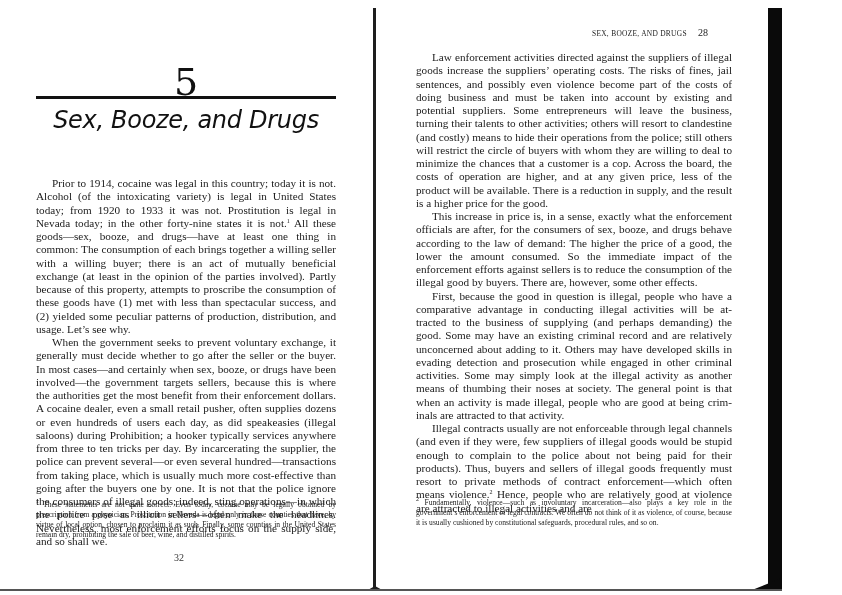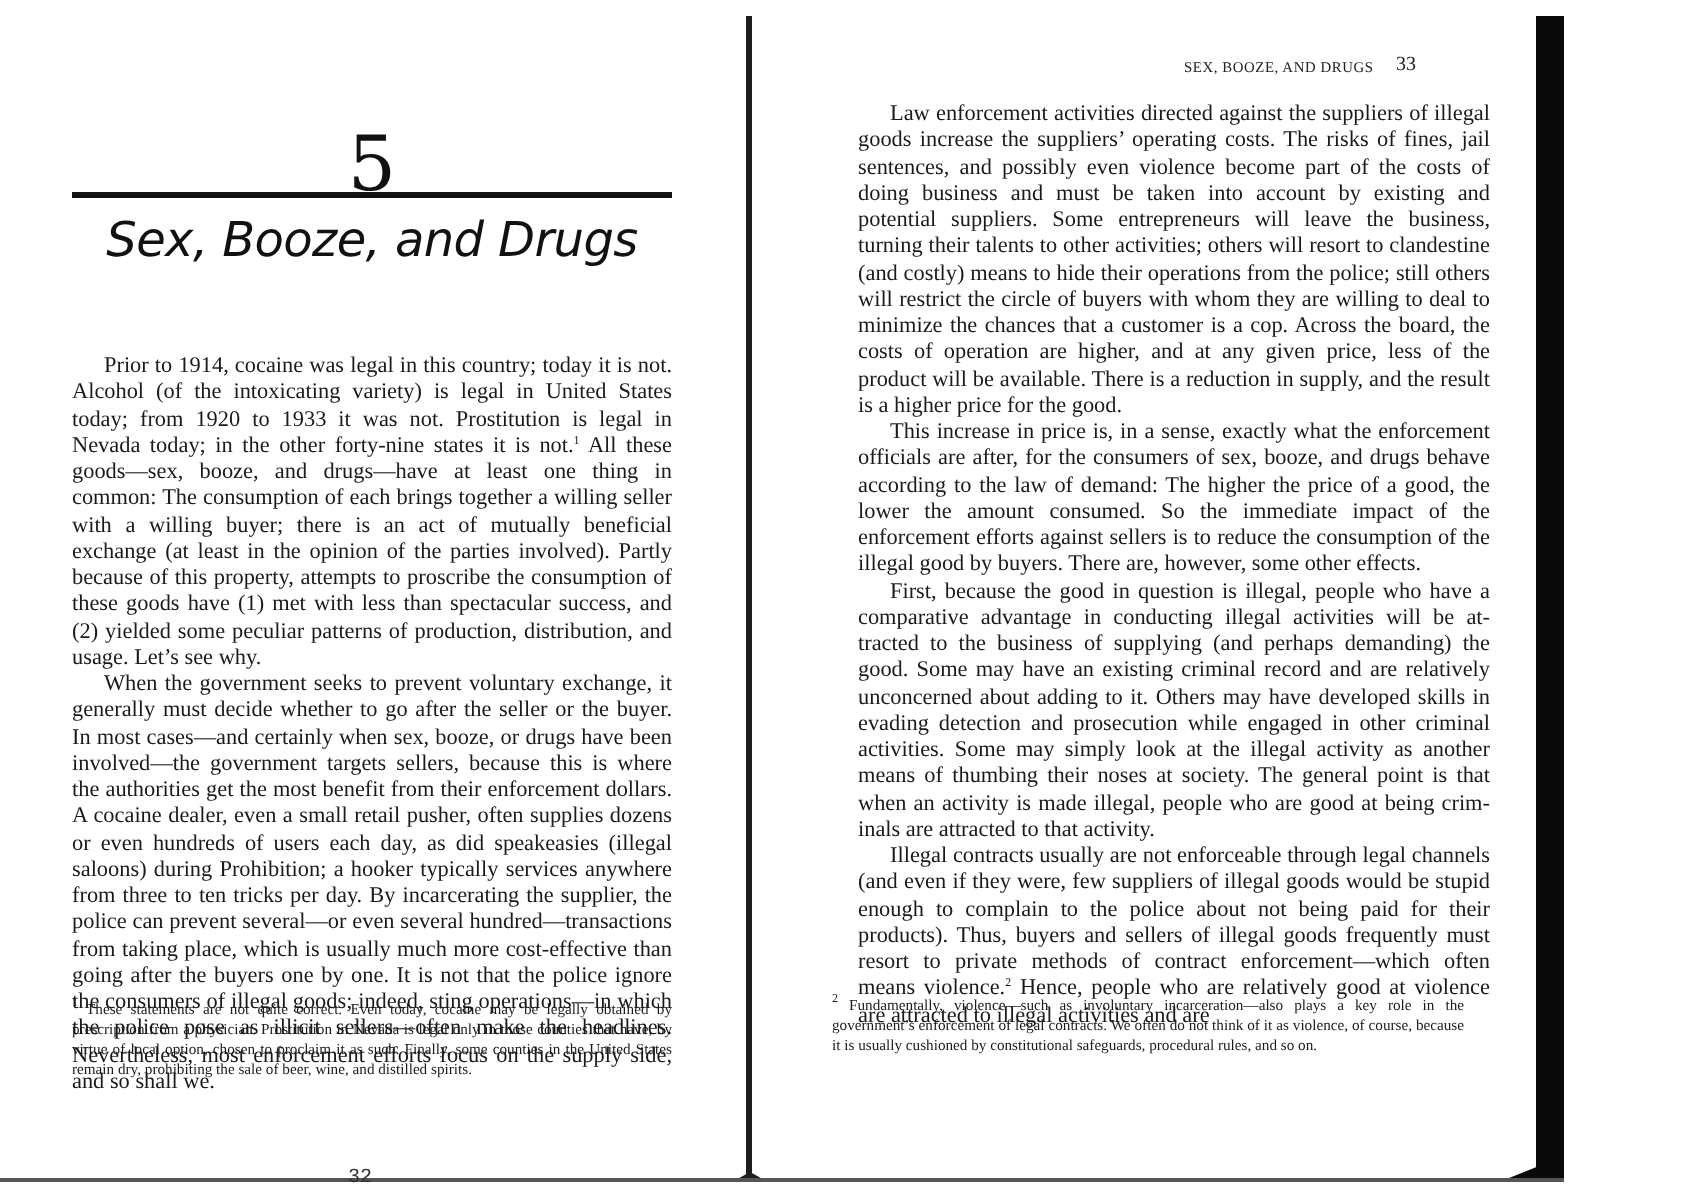--- a/index.html
+++ b/index.html
@@ -45,31 +45,31 @@
     font-family: "DejaVu Sans", sans-serif; font-style: italic; font-size: 24px;
     letter-spacing: -0.3px; color: #111;
   }
 
   .body-text {
     position: absolute; font-size: 11.2px; line-height: 13.25px; text-align: justify;
     hyphens: manual; margin: 0;
   }
   .body-text p { margin: 0; text-indent: 16px; }
   .left-body { left: 0; top: 177px; width: 300px; }
-  .right-body { left: 0; top: 51px; width: 316px; margin-left: 13px; }
+  .right-body { left: 0; top: 51px; width: 316px; }
 
   .footnote-text {
     position: absolute; font-size: 7.6px; line-height: 10px; margin: 0; text-align: justify;
   }
   .left-footnote { left: 0; top: 500px; width: 300px; }
   .right-footnote { left: 0; top: 498px; width: 316px; }
   sup { font-size: 6px; line-height: 0; vertical-align: 4px; }
 
   .folio-left {
-    position: absolute; left: 138px; top: 584px; font-family: Liberation Mono, monospace;
+    position: absolute; left: 138px; top: 552px; font-family: Liberation Serif, serif;
     font-size: 10px; color: #333; text-align: right;
   }
   .running-head {
     position: absolute; left: 176px; top: 29px; font-size: 7.4px; letter-spacing: 0.3px;
     text-transform: uppercase; color: #222;
   }
   .folio-right {
     position: absolute; left: 282px; top: 27px; font-size: 10px; color: #222;
   }
   b { font-weight: normal; }
@@ -93,21 +93,21 @@
     <p>When the government seeks to prevent voluntary exchange, it generally must decide whether to go after the seller or the buyer. In most cases—and certainly when sex, booze, or drugs have been in­volved—the government targets sellers, because this is where the authorities get the most benefit from their enforcement dollars. A cocaine dealer, even a small retail pusher, often supplies dozens or even hundreds of users each day, as did speakeasies (illegal saloons) during Prohibition; a hooker typically services anywhere from three to ten tricks per day. By incarcerating the supplier, the police can prevent several—or even several hundred—transactions from tak­ing place, which is usually much more cost-effective than going after the buyers one by one. It is not that the police ignore the consumers of illegal goods; indeed, sting operations—in which the police pose as illicit sellers—often make the headlines. Nevertheless, most en­forcement efforts focus on the supply side, and so shall we.</p>
   </div>
 
   <p class="footnote-text left-footnote"><sup>1</sup> <span>These statements are not quite correct. Even today, cocaine may be legally obtained by prescription from a physician. Prostitution in Nevada is legal only in those counties that have, by virtue of local option, chosen to proclaim it as such. Finally, some counties in the United States remain dry, prohibiting the sale of beer, wine, and distilled spirits.</span></p>
 
   <div class="folio-left">32</div>
 </div>
 
 <div class="page page-right">
   <div class="running-head">Sex, Booze, and Drugs</div>
-  <div class="folio-right">33</div>
+  <div class="folio-right">28</div>
 
   <div class="body-text right-body">
     <p>Law enforcement activities directed against the suppliers of ille­gal goods increase the suppliers’ operating costs. The risks of fines, jail sentences, and possibly even violence become part of the costs of doing business and must be taken into account by existing and potential suppliers. Some entrepreneurs will leave the business, turning their talents to other activities; others will resort to clandes­tine (and costly) means to hide their operations from the police; still others will restrict the circle of buyers with whom they are willing to deal to minimize the chances that a customer is a cop. Across the board, the costs of operation are higher, and at any given price, less of the product will be available. There is a reduction in supply, and the result is a higher price for the good.</p>
     <p>This increase in price is, in a sense, exactly what the enforce­ment officials are after, for the consumers of sex, booze, and drugs behave according to the law of demand: The higher the price of a good, the lower the amount consumed. So the immediate impact of the enforcement efforts against sellers is to reduce the consumption of the illegal good by buyers. There are, however, some other effects.</p>
     <p><span>First, because the good in question is illegal, people who have a </span><b>comparative advantage</b><span> in conducting illegal activities will be at­tracted to the business of supplying (and perhaps demanding) the good. Some may have an existing criminal record and are relatively unconcerned about adding to it. Others may have developed skills in evading detection and prosecution while engaged in other crimi­nal activities. Some may simply look at the illegal activity as another means of thumbing their noses at society. The general point is that when an activity is made illegal, people who are good at being crim­inals are attracted to that activity.</span></p>
     <p><span>Illegal contracts usually are not enforceable through legal channels (and even if they were, few suppliers of illegal goods would be stupid enough to complain to the police about not being paid for their products). Thus, buyers and sellers of illegal goods frequently must resort to private methods of contract enforce­ment—which often means violence.</span><sup>2</sup><span> Hence, people who are rela­tively good at violence are attracted to illegal activities and are</span></p>
   </div>
 
   <p class="footnote-text right-footnote"><sup>2</sup> <span>Fundamentally, violence—such as involuntary incarceration—also plays a key role in the government’s enforcement of legal contracts. We often do not think of it as violence, of course, because it is usually cushioned by constitutional safeguards, procedural rules, and so on.</span></p>
 </div>

